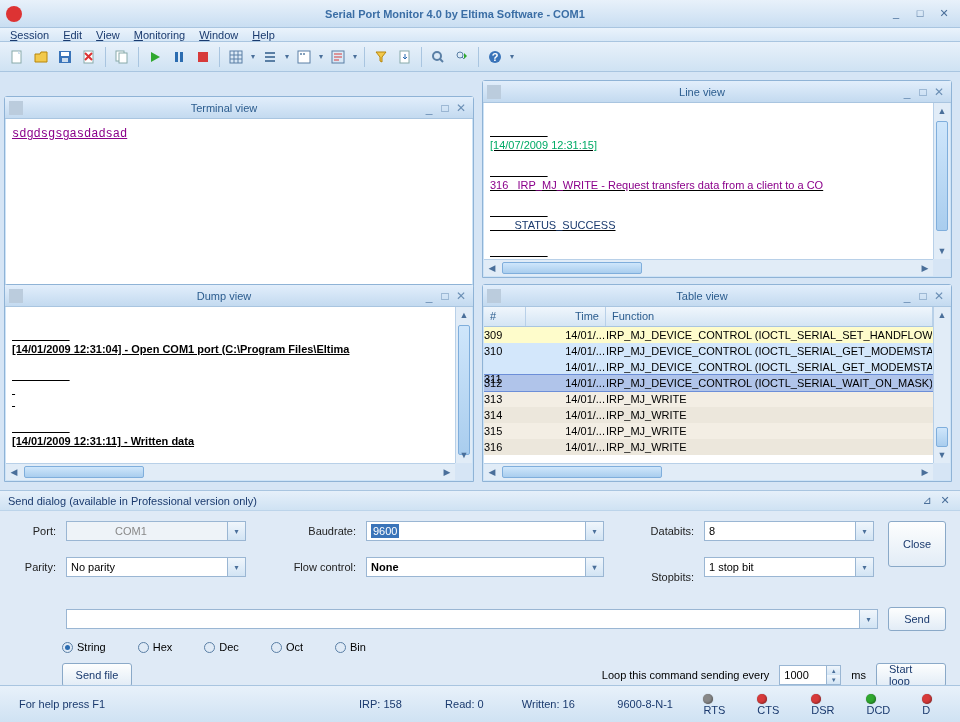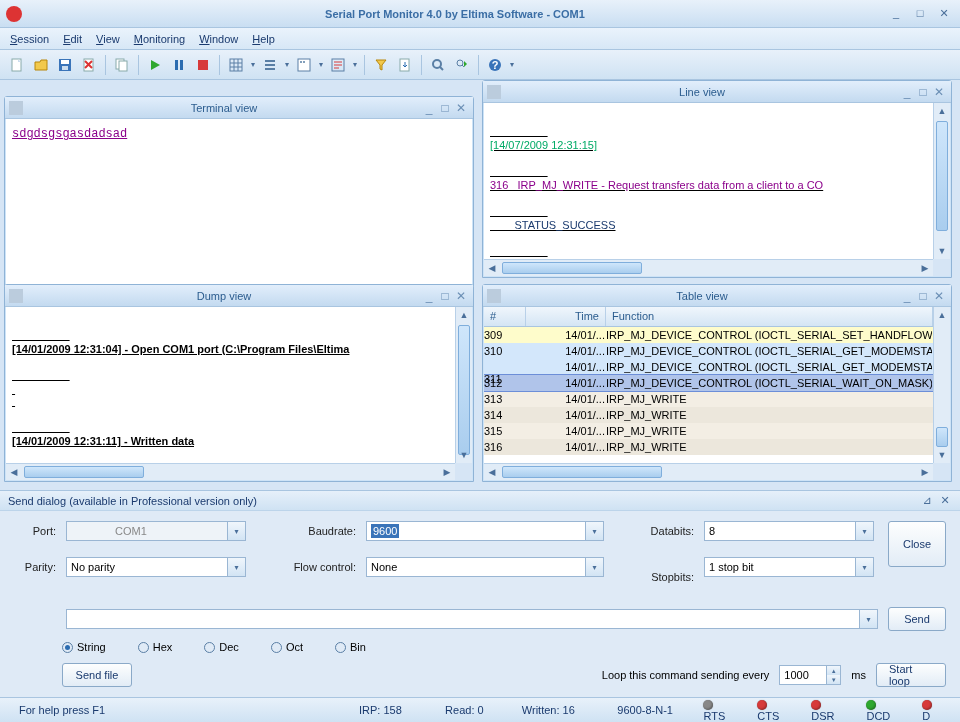--- a/index.html
+++ b/index.html
@@ -5,21 +5,21 @@
 * { box-sizing: border-box; margin: 0; padding: 0; font-family: Tahoma, Arial, sans-serif; font-size: 11px; }
 body { background: #d6e5f5; width: 960px; height: 722px; overflow: hidden; }
 
 
 .titlebar { height: 28px; background: linear-gradient(#e8f1fa,#c9def2); border-bottom:1px solid #a9c5e0; display:flex; align-items:center; padding:0 6px; }
 .titlebar .app-icon { width:16px; height:16px; background:#d33; border-radius:50%; margin-right:6px; }
 .titlebar .title { flex:1; text-align:center; color:#3b6ea5; font-weight:bold; }
 .titlebar .winbtn { width:20px; height:14px; margin-left:4px; color:#4a6f9a; cursor:pointer; text-align:center; }
 
 
-.menubar { height:22px; background:linear-gradient(#eaf3fc,#d7e7f6); border-bottom:1px solid #a9c5e0; display:flex; align-items:center; padding:0 10px; gap:14px; }
+.menubar { height:14px; background:linear-gradient(#eaf3fc,#d7e7f6); border-bottom:1px solid #a9c5e0; display:flex; align-items:center; padding:0 10px; gap:14px; }
 .menubar span { color:#1a3a6e; cursor:pointer; }
 .menubar span u { text-decoration:underline; }
 
 
 .toolbar { height:30px; background:linear-gradient(#e8f1fa,#cfe2f3); border-bottom:1px solid #a9c5e0; display:flex; align-items:center; padding:0 6px; gap:2px; }
 .tbtn { width:22px; height:22px; border:1px solid transparent; border-radius:3px; display:flex; align-items:center; justify-content:center; cursor:pointer; }
 .tsep { width:1px; height:20px; background:#a9c5e0; margin:0 3px; }
 .tdrop { width:8px; text-align:center; color:#4a6f9a; font-size:8px; cursor:pointer; }
 
 
@@ -61,21 +61,21 @@
 .combo.disabled { background:#eef3f8; color:#888;padding-left:48px; }
 .btn { height:24px; background:linear-gradient(#fdfefe,#e2ecf6); border:1px solid #8aa9c8; border-radius:3px; padding:0 12px; display:flex; align-items:center; justify-content:center; cursor:pointer; color:#1a3a6e; }
 .radio { display:flex; align-items:center; gap:4px; margin-right:22px; cursor:pointer; }
 .radio .r { width:11px; height:11px; border:1px solid #5a7fa5; border-radius:50%; display:flex; align-items:center; justify-content:center; }
 .radio .r.on::after { content:""; width:5px; height:5px; background:#2b6cb0; border-radius:50%; }
 .spinner { width:62px; height:20px; border:1px solid #9ab6d3; background:#fff; display:flex; align-items:center; padding:0 4px; position:relative; }
 .spinner .sp { position:absolute; right:0; top:0; bottom:0; width:14px; border-left:1px solid #9ab6d3; display:flex; flex-direction:column; }
 .spinner .sp div { flex:1; display:flex; align-items:center; justify-content:center; font-size:6px; background:linear-gradient(#f0f6fc,#d2e4f4); color:#4a6f9a; }
 
 
-.statusbar { position:absolute; left:0; right:0; bottom:0; height:22px; background:linear-gradient(#e8f1fa,#cfe2f3); border-top:1px solid #a9c5e0; display:flex; align-items:center; padding:12px 8px; color:#1a3a6e; }
+.statusbar { position:absolute; left:0; right:0; bottom:0; height:22px; background:linear-gradient(#e8f1fa,#cfe2f3); border-top:1px solid #a9c5e0; display:flex; align-items:center; padding:18px 8px; color:#1a3a6e; }
 .statusbar .cell { padding:0 10px; border-left:1px solid transparent; }
 .led { width:10px; height:10px; border-radius:50%; display:inline-block; margin-right:3px; vertical-align:middle; box-shadow:inset -1px -1px 2px rgba(0,0,0,.3), 0 0 1px rgba(0,0,0,.4); }
 </style>
 </head>
 <body>
 
 <div class="titlebar">
   <div class="app-icon"></div>
   <div class="title">Serial Port Monitor 4.0 by Eltima Software - COM1</div>
   <div class="winbtn">_</div>
@@ -382,21 +382,21 @@
               <div class="arrow">▾</div>
             </div>
         </div>
         <div class="form-row">
           <div class="lbl" style="width:42px;">Parity:</div>
           <div class="combo" style="width:180px;">
               <span>No parity</span>
               <div class="arrow">▾</div>
             </div>
           <div class="lbl" style="width:100px;">Flow control:</div>
-          <div class="combo" style="width:238px;">
+          <div class="combo" style="width:238px;font-weight:bold;">
               <span>None</span>
               <div class="arrow">▾</div>
             </div>
           <div class="lbl" style="width:80px;margin-top:20px;">Stopbits:</div>
           <div class="combo" style="width:170px;">
               <span>1 stop bit</span>
               <div class="arrow">▾</div>
             </div>
         </div>
       </div>

